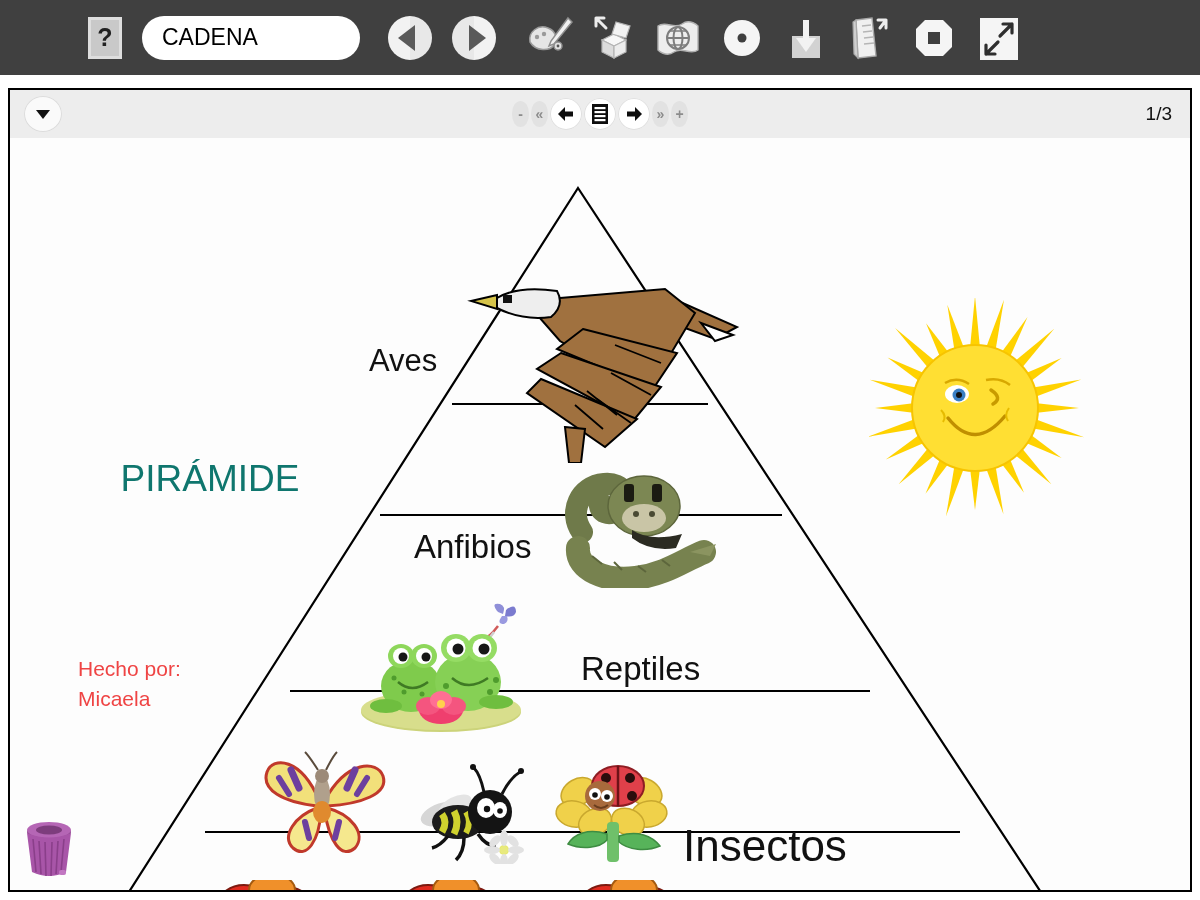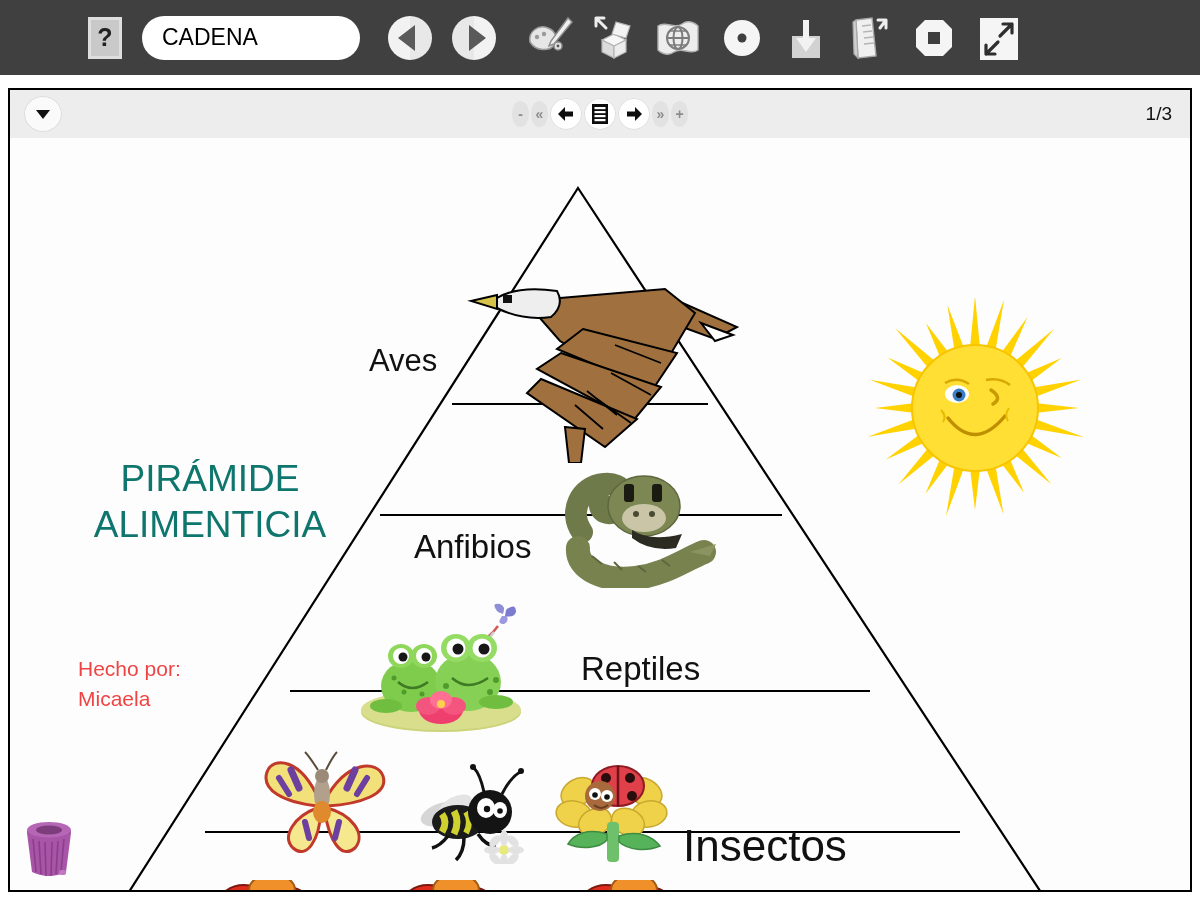--- a/index.html
+++ b/index.html
@@ -336,21 +336,20 @@
 
       <line x1="442" y1="266" x2="698" y2="266" stroke="#000" stroke-width="2"></line>
       <line x1="370" y1="377" x2="772" y2="377" stroke="#000" stroke-width="2"></line>
       <line x1="280" y1="553" x2="860" y2="553" stroke="#000" stroke-width="2"></line>
       <line x1="195" y1="694" x2="950" y2="694" stroke="#000" stroke-width="2"></line>
       <line x1="118" y1="762" x2="1035" y2="762" stroke="#000" stroke-width="2.4"></line>
     </svg>
 
     <div id="pyramid-title">
       <div>PIRÁMIDE</div>
-      <div>ALIMENTICIA</div>
     </div>
 
     <div id="author-block">
       <div>Hecho por:</div>
       <div>Micaela</div>
     </div>
 
     <svg class="art" style="left:845px; top:160px;" width="240" height="225" viewBox="0 0 240 225">
       <g fill="#ffd200">
         <g transform="translate(120,110)">

